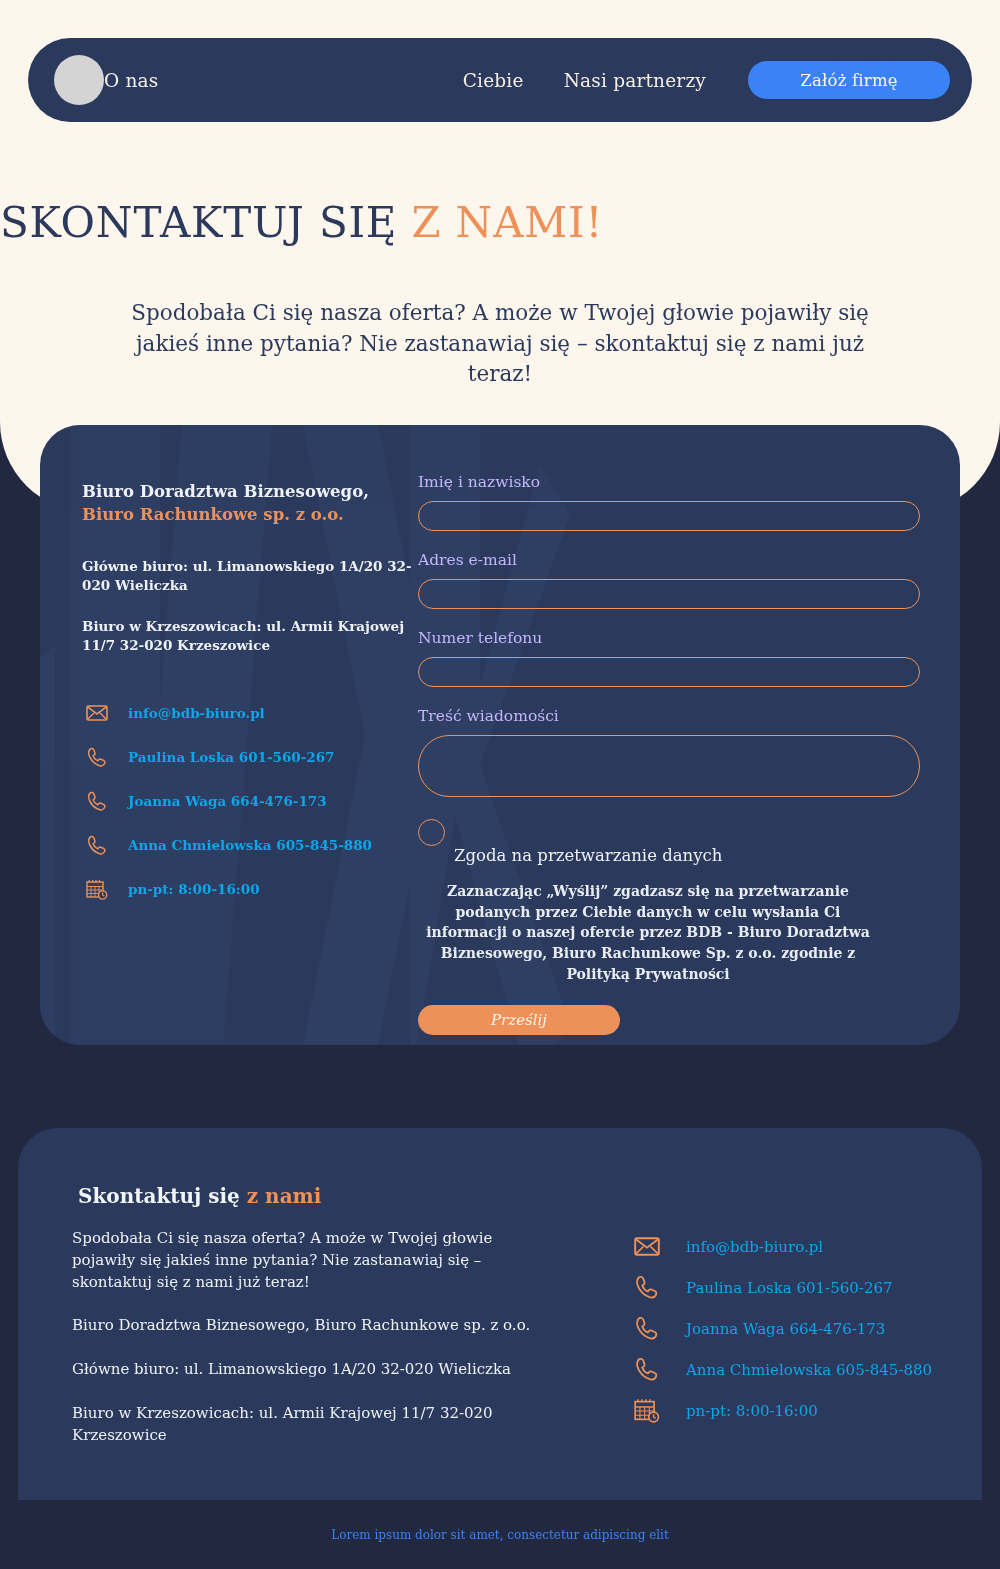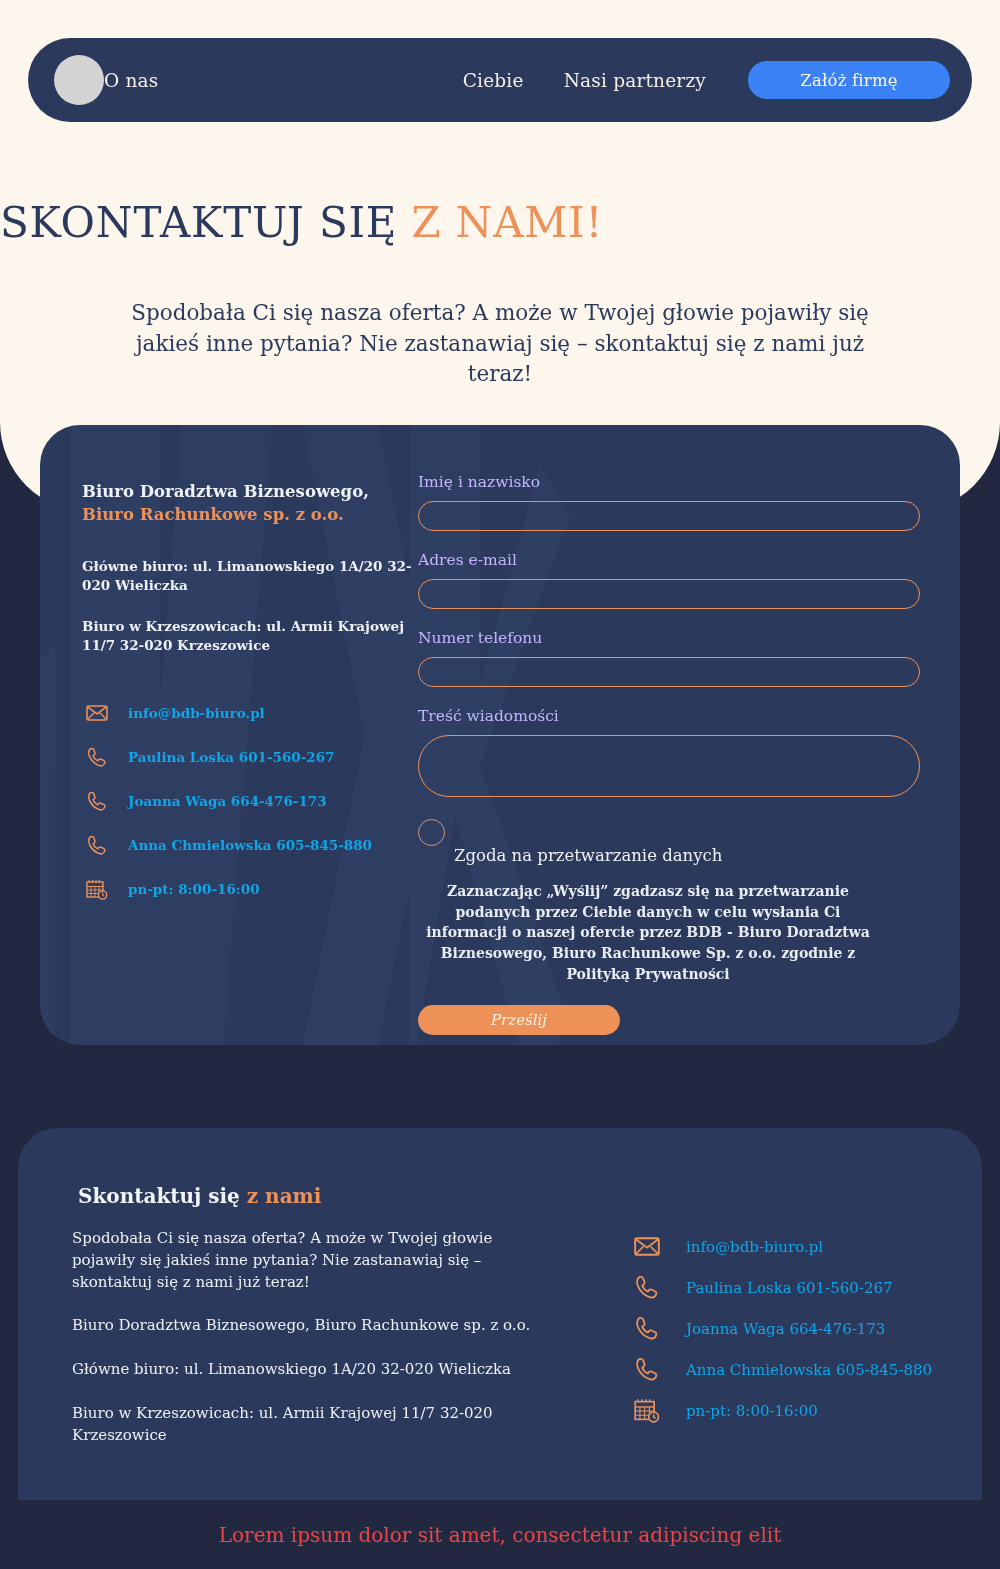--- a/index.html
+++ b/index.html
@@ -283,22 +283,22 @@
     position: absolute;
     bottom: 0; left: 0;
     width: 1000px;
     height: 69px;
     display: flex;
     align-items: center;
     justify-content: center;
     z-index: 4;
   }
   .bottom-bar span {
-    color: #ef4444;
-    font-size: 20px;
+    color: #3b82f6;
+    font-size: 12px;
   }
 </style>
 </head>
 <body>
 
 <div class="cream-bg"></div>
 
 <nav class="navbar">
   <div class="logo-circle"></div>
   <div class="nav-links">

